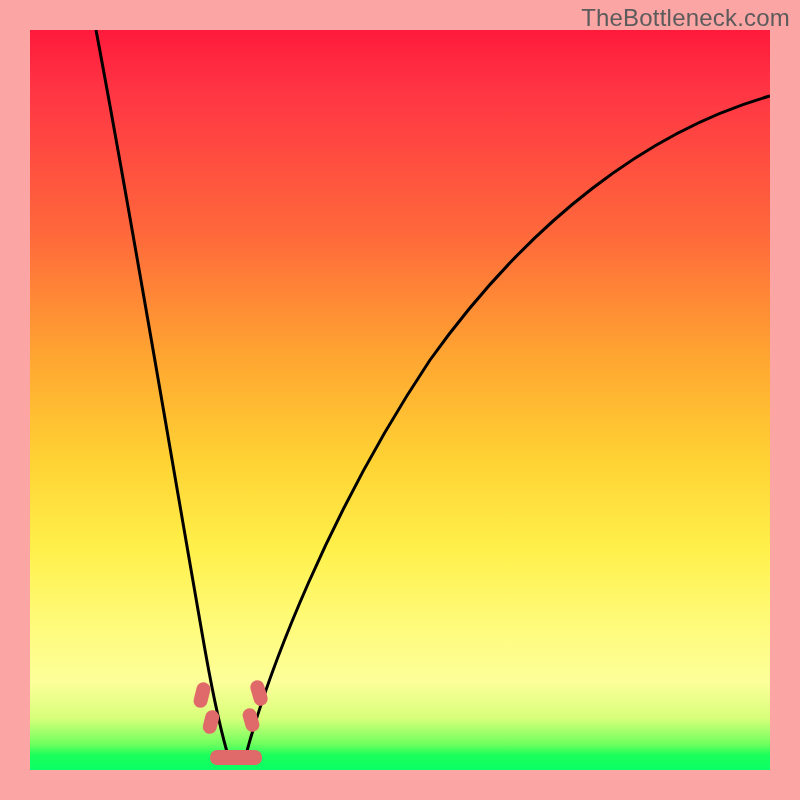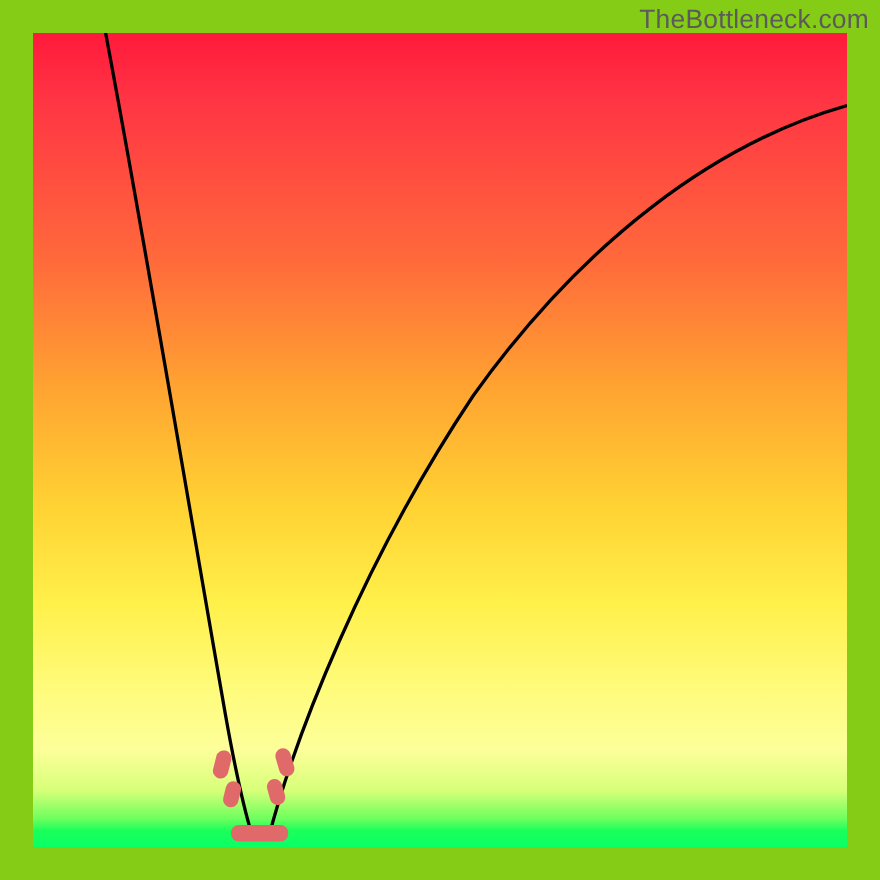--- a/index.html
+++ b/index.html
@@ -8,21 +8,21 @@
     width: 800px;
     height: 800px;
     overflow: hidden;
     background: #000;
     font-family: Arial, Helvetica, sans-serif;
   }
   .frame {
     position: relative;
     width: 800px;
     height: 800px;
-    background: #84cc16;
+    background: #fca5a5;
   }
   .watermark {
     position: absolute;
     top: 4px;
     right: 10px;
     color: #5b5b5b;
     font-size: 24px;
     font-weight: 500;
     letter-spacing: 0.2px;
     z-index: 5;

